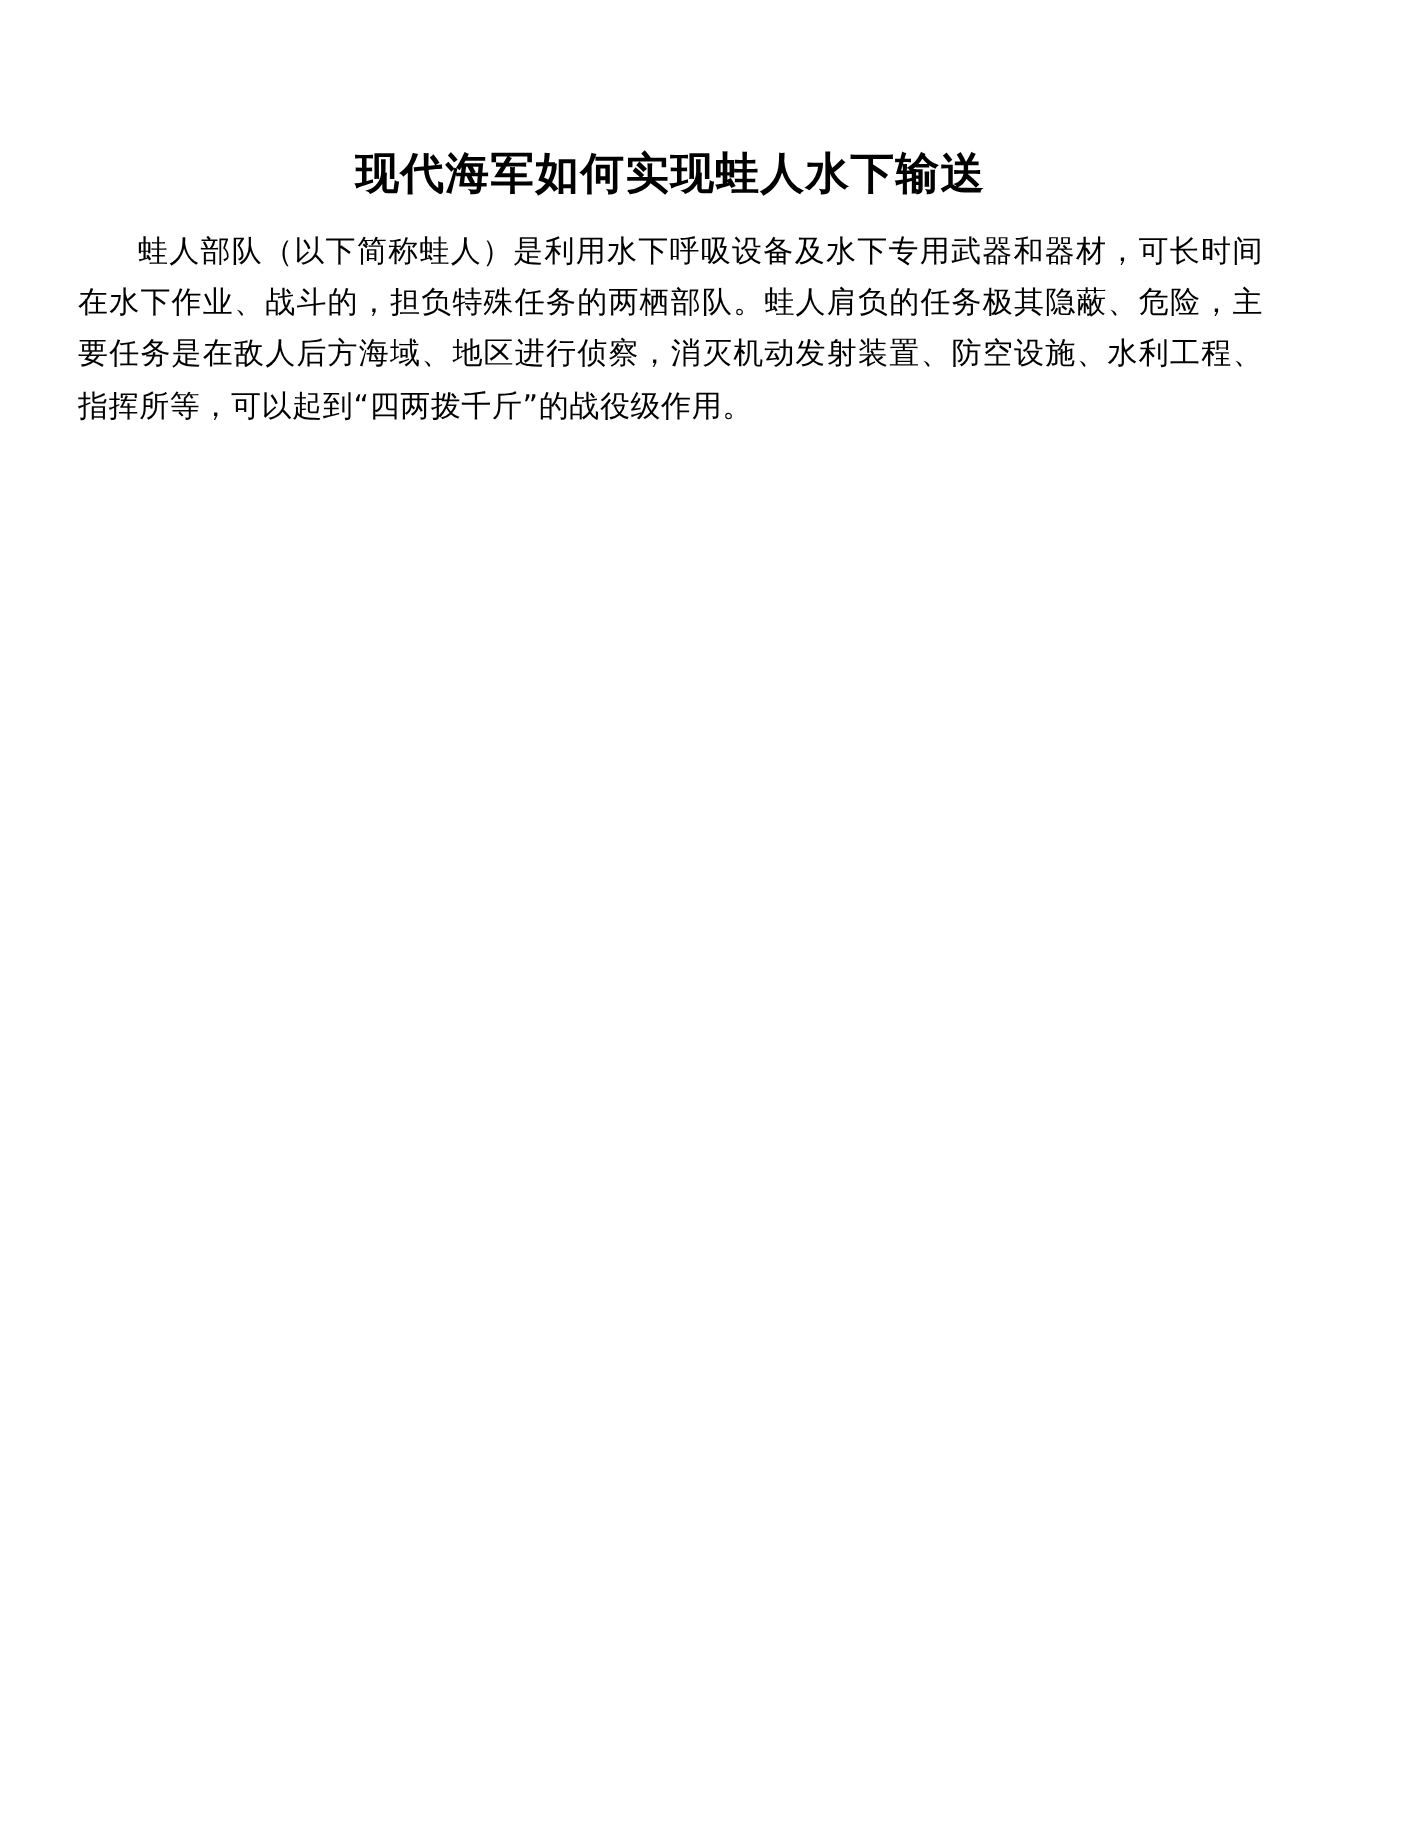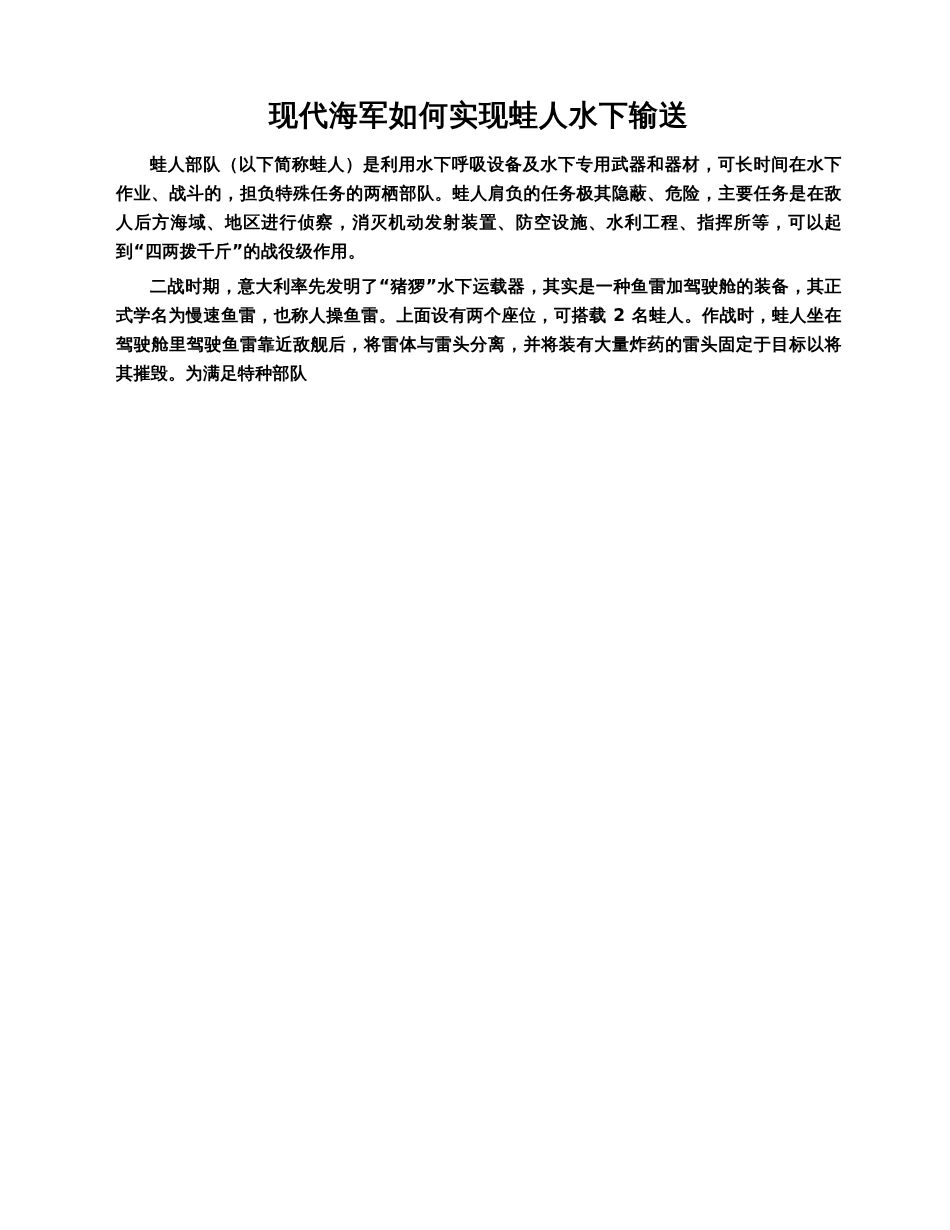--- a/index.html
+++ b/index.html
@@ -11,42 +11,40 @@
     width: 950px;
     height: 1230px;
     font-family: "DejaVu Sans", "Liberation Sans", sans-serif;
     color: #000000;
     overflow: hidden;
   }
   .page {
     width: 950px;
     height: 1230px;
     box-sizing: border-box;
-    padding: 95px 108px 0 116px;
+    padding: 95px 108px 0 52px;
     background: #ffffff;
   }
   .doc-title {
     font-size: 29px;
     font-weight: bold;
     text-align: center;
     letter-spacing: 1px;
     line-height: 1.4;
     margin: 0 0 14px 0;
   }
   .para {
-    font-size: 17px;
+    font-size: 20px;
     line-height: 1.72;
     text-align: justify;
     text-justify: inter-ideograph;
     text-indent: 2em;
     margin: 0 0 5px 0;
     letter-spacing: 0.4px;
-    font-weight: bold;
   }
 </style>
 </head>
 <body>
 
 <div class="page">
   <h1 class="doc-title">现代海军如何实现蛙人水下输送</h1>
   <p class="para">蛙人部队（以下简称蛙人）是利用水下呼吸设备及水下专用武器和器材，可长时间在水下作业、战斗的，担负特殊任务的两栖部队。蛙人肩负的任务极其隐蔽、危险，主要任务是在敌人后方海域、地区进行侦察，消灭机动发射装置、防空设施、水利工程、指挥所等，可以起到“四两拨千斤”的战役级作用。</p>
-  <p class="para">二战时期，意大利率先发明了“猪猡”水下运载器，其实是一种鱼雷加驾驶舱的装备，其正式学名为慢速鱼雷，也称人操鱼雷。上面设有两个座位，可搭载 2 名蛙人。作战时，蛙人坐在驾驶舱里驾驶鱼雷靠近敌舰后，将雷体与雷头分离，并将装有大量炸药的雷头固定于目标以将其摧毁。为满足特种部队</p>
 </div>
 
 </body></html>

